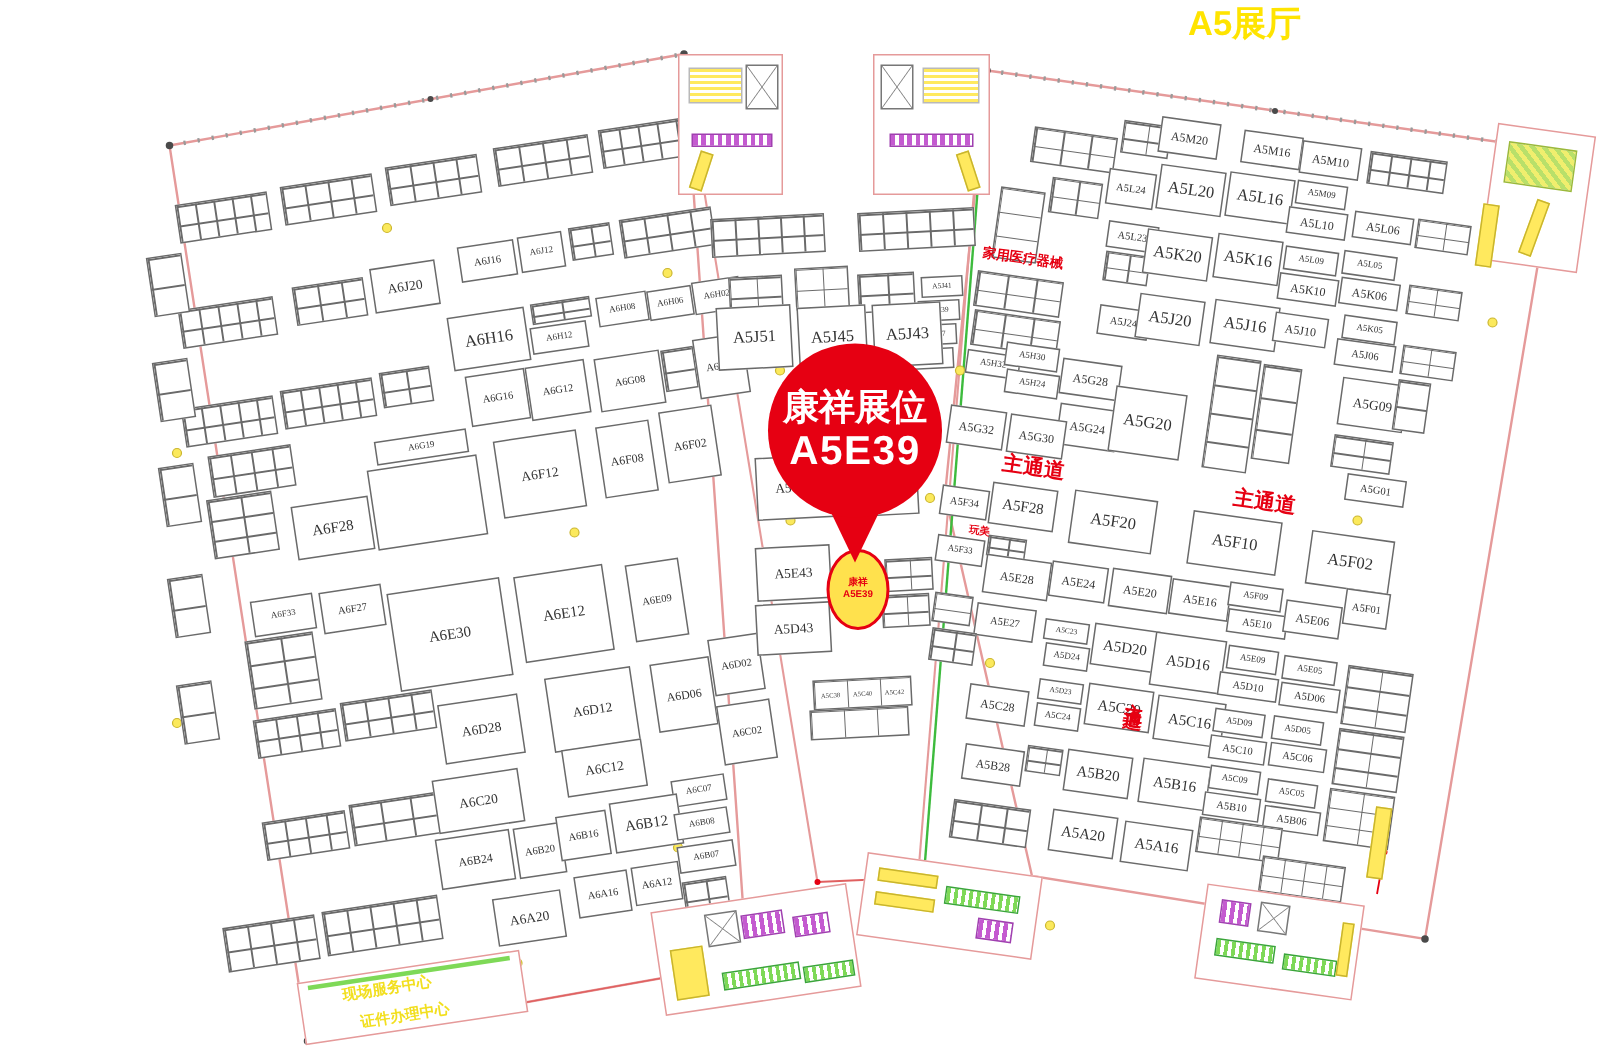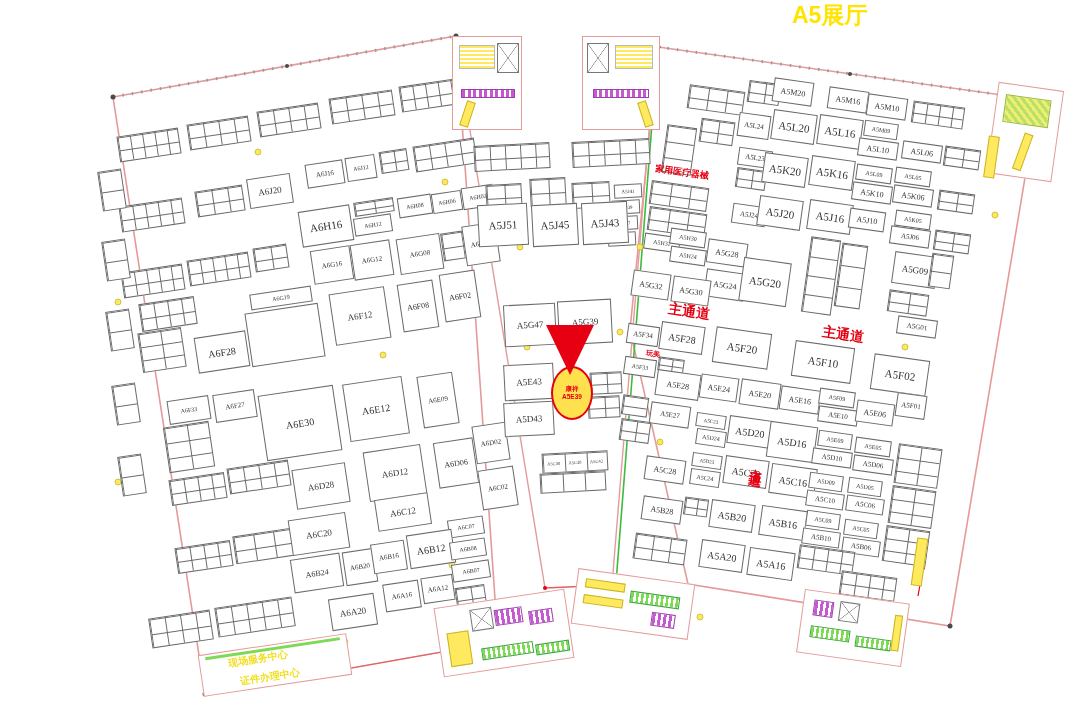--- a/index.html
+++ b/index.html
@@ -578,20 +578,24 @@
     <div class="ghatch" style="left:56px;top:38px;width:36px;height:11px"></div>
     <div class="ybar" style="left:92px;top:12px;width:8px;height:36px"></div>
   </div>
   <div class="ybar" style="position:absolute;left:914px;top:538px;width:9px;height:46px;transform:rotate(8deg);z-index:2"></div>
   <div class="ybar" style="position:absolute;left:986px;top:136px;width:9px;height:40px;transform:rotate(8deg);z-index:2"></div>
   <div class="mod" style="left:200px;top:644px;width:150px;height:42px;transform:rotate(-8.5deg)">
     <div style="left:6px;top:2px;width:136px;height:3px;background:#7ed957"></div>
   </div>
 
   <div id="pin-tail"></div>
+  <div id="pin">
+    <div class="l1">康祥展位</div>
+    <div class="l2">A5E39</div>
+  </div>
   <div id="target-oval">
     <div>康祥</div>
     <div>A5E39</div>
   </div>
 
   <div id="hall-title">A5展厅</div>
 <div class="redtext" style="left: 655px; top: 166px; font-size: 9px; transform: rotate(8deg);">家用医疗器械</div>
     <div class="redtext" style="left: 668px; top: 303px; font-size: 14px; transform: rotate(8deg);">主通道</div>
     <div class="redtext" style="left: 822px; top: 326px; font-size: 14px; transform: rotate(8deg);">主通道</div>
     <div class="redtext" style="left: 748px; top: 458px; font-size: 13px; writing-mode: vertical-rl; letter-spacing: 3px; transform: rotate(8deg);">主通道</div>

